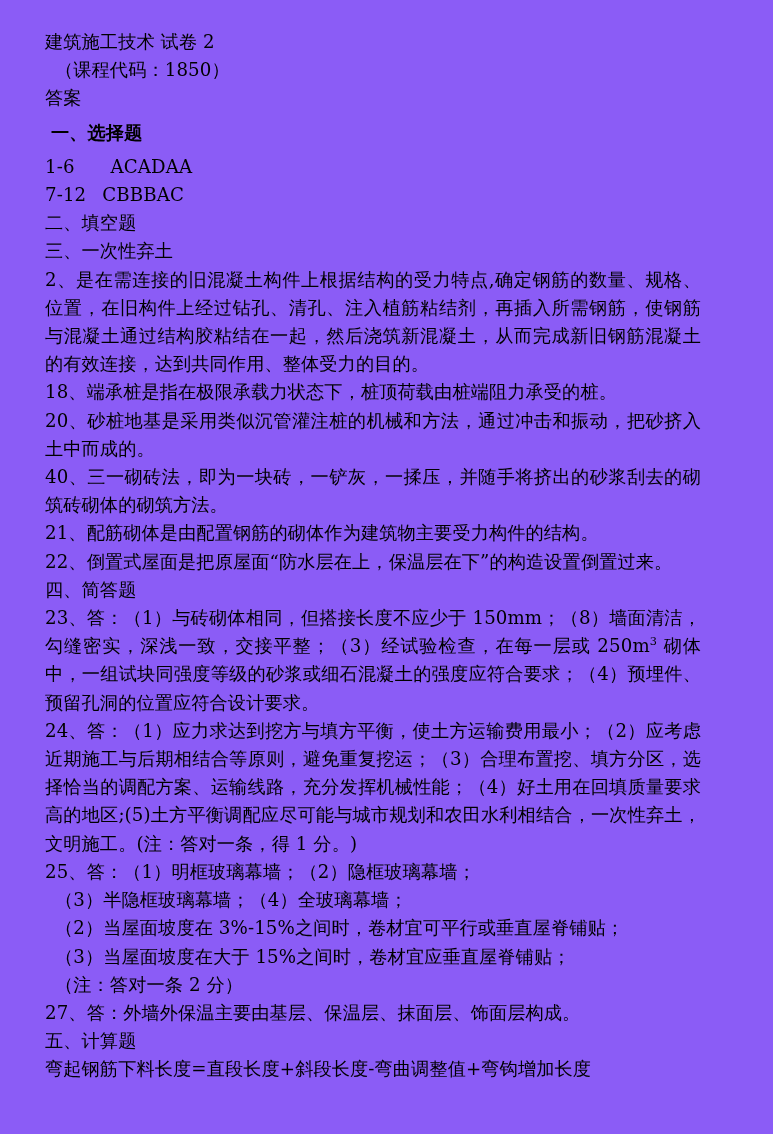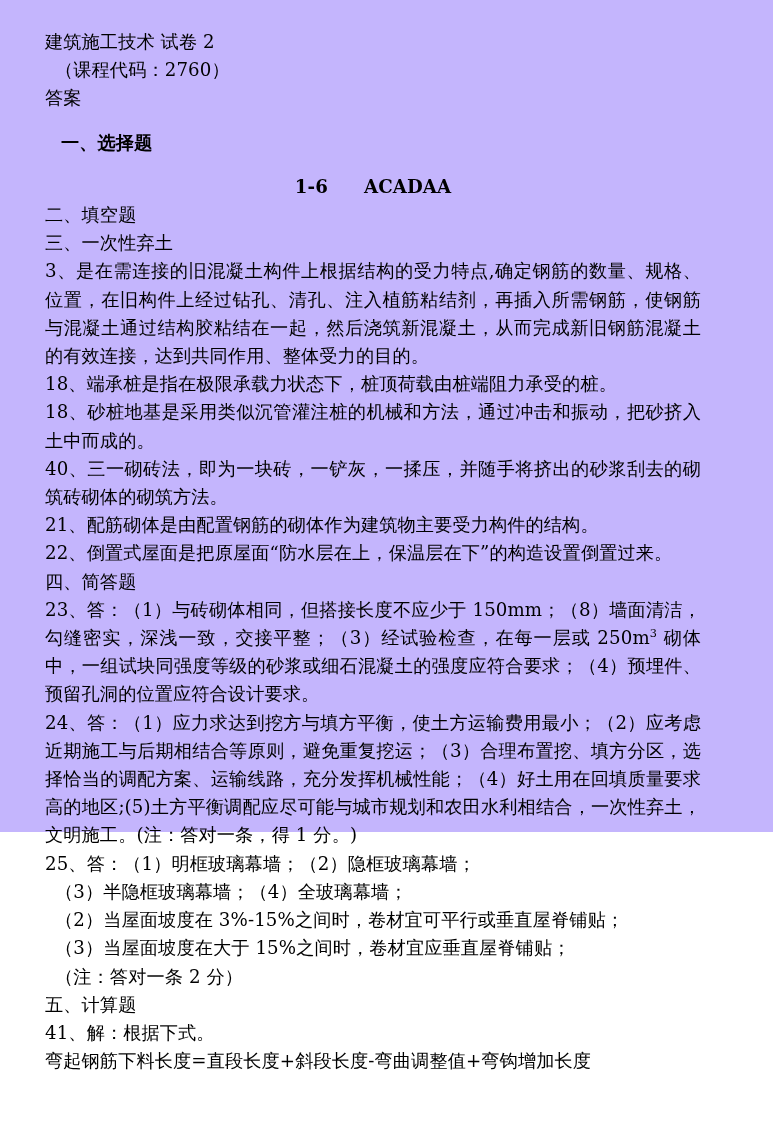--- a/index.html
+++ b/index.html
@@ -10,22 +10,22 @@
   body {
     width: 773px;
     height: 1140px;
     overflow: hidden;
     font-family: "DejaVu Serif", "Liberation Serif", serif;
     color: #000000;
   }
   .page {
     position: relative;
     width: 773px;
-    height: 832px;
-    background: #c4b5fd;
+    height: 1134px;
+    background: #8b5cf6;
     box-sizing: border-box;
     padding: 28px 72px 0 45px;
   }
   .doc {
     font-size: 18.2px;
     line-height: 28.2px;
     letter-spacing: 0.1px;
   }
   
   .line {
@@ -33,26 +33,25 @@
     margin: 0;
   }
   
   .para {
     margin: 0;
     text-align: justify;
     text-justify: inter-ideograph;
     text-indent: 0;
   }
   .bold {
-    font-weight: bold;
-    text-align: center;
+    font-weight: normal;
   }
   .sect-bold {
     font-weight: bold;
-    margin: 16px;
+    margin: 6px;
     white-space: nowrap;
   }
   .indent1 {
     text-indent: 0;
     padding-left: 10px;
   }
   sup {
     font-size: 0.62em;
     vertical-align: super;
     line-height: 0;
@@ -62,55 +61,56 @@
   .sp-sm { display: inline-block; width: 16px; }
 </style>
 </head>
 <body>
 
 <div class="page">
   <div class="doc">
 
     <div class="line">建筑施工技术  试卷 2</div>
 
-    <div class="line indent1">（课程代码：2760）</div>
+    <div class="line indent1">（课程代码：1850）</div>
 
     <div class="line">答案</div>
 
     <div class="sect-bold">一、选择题</div>
 
     <div class="line bold"><span>1-6</span><span class="sp-md"></span><span>ACADAA</span></div>
 
+    <div class="line bold"><span>7-12</span><span class="sp-sm"></span><span>CBBBAC</span></div>
 
     <div class="line">二、填空题</div>
 
 
     <div class="line">三、一次性弃土</div>
 
-    <div class="para">3、是在需连接的旧混凝土构件上根据结构的受力特点,确定钢筋的数量、规格、位置，在旧构件上经过钻孔、清孔、注入植筋粘结剂，再插入所需钢筋，使钢筋与混凝土通过结构胶粘结在一起，然后浇筑新混凝土，从而完成新旧钢筋混凝土的有效连接，达到共同作用、整体受力的目的。</div>
+    <div class="para">2、是在需连接的旧混凝土构件上根据结构的受力特点,确定钢筋的数量、规格、位置，在旧构件上经过钻孔、清孔、注入植筋粘结剂，再插入所需钢筋，使钢筋与混凝土通过结构胶粘结在一起，然后浇筑新混凝土，从而完成新旧钢筋混凝土的有效连接，达到共同作用、整体受力的目的。</div>
     <div class="para">18、端承桩是指在极限承载力状态下，桩顶荷载由桩端阻力承受的桩。</div>
-    <div class="para">18、砂桩地基是采用类似沉管灌注桩的机械和方法，通过冲击和振动，把砂挤入土中而成的。</div>
+    <div class="para">20、砂桩地基是采用类似沉管灌注桩的机械和方法，通过冲击和振动，把砂挤入土中而成的。</div>
     <div class="para">40、三一砌砖法，即为一块砖，一铲灰，一揉压，并随手将挤出的砂浆刮去的砌筑砖砌体的砌筑方法。</div>
     <div class="para">21、配筋砌体是由配置钢筋的砌体作为建筑物主要受力构件的结构。</div>
     <div class="para">22、倒置式屋面是把原屋面“防水层在上，保温层在下”的构造设置倒置过来。</div>
 
     <div class="line">四、简答题</div>
 
     <div class="para"><span>23、答：（1）与砖砌体相同，但搭接长度不应少于 150mm；（8）墙面清洁，勾缝密实，深浅一致，交接平整；（3）经试验检查，在每一层或 250m</span><sup>3</sup><span> 砌体中，一组试块同强度等级的砂浆或细石混凝土的强度应符合要求；（4）预埋件、预留孔洞的位置应符合设计要求。</span></div>
 
     <div class="para">24、答：（1）应力求达到挖方与填方平衡，使土方运输费用最小；（2）应考虑近期施工与后期相结合等原则，避免重复挖运；（3）合理布置挖、填方分区，选择恰当的调配方案、运输线路，充分发挥机械性能；（4）好土用在回填质量要求高的地区;(5)土方平衡调配应尽可能与城市规划和农田水利相结合，一次性弃土，文明施工。(注：答对一条，得 1 分。)</div>
 
     <div class="para">25、答：（1）明框玻璃幕墙；（2）隐框玻璃幕墙；</div>
     <div class="para indent1">（3）半隐框玻璃幕墙；（4）全玻璃幕墙；</div>
 
     <div class="para indent1">（2）当屋面坡度在 3%-15%之间时，卷材宜可平行或垂直屋脊铺贴；</div>
     <div class="para indent1">（3）当屋面坡度在大于 15%之间时，卷材宜应垂直屋脊铺贴；</div>
     <div class="para indent1">（注：答对一条 2 分）</div>
 
+    <div class="para">27、答：外墙外保温主要由基层、保温层、抹面层、饰面层构成。</div>
 
     <div class="line">五、计算题</div>
 
-    <div class="line">41、解：根据下式。</div>
 
     <div class="line">弯起钢筋下料长度=直段长度+斜段长度-弯曲调整值+弯钩增加长度</div>
 
   </div>
 </div>
 
 </body></html>

